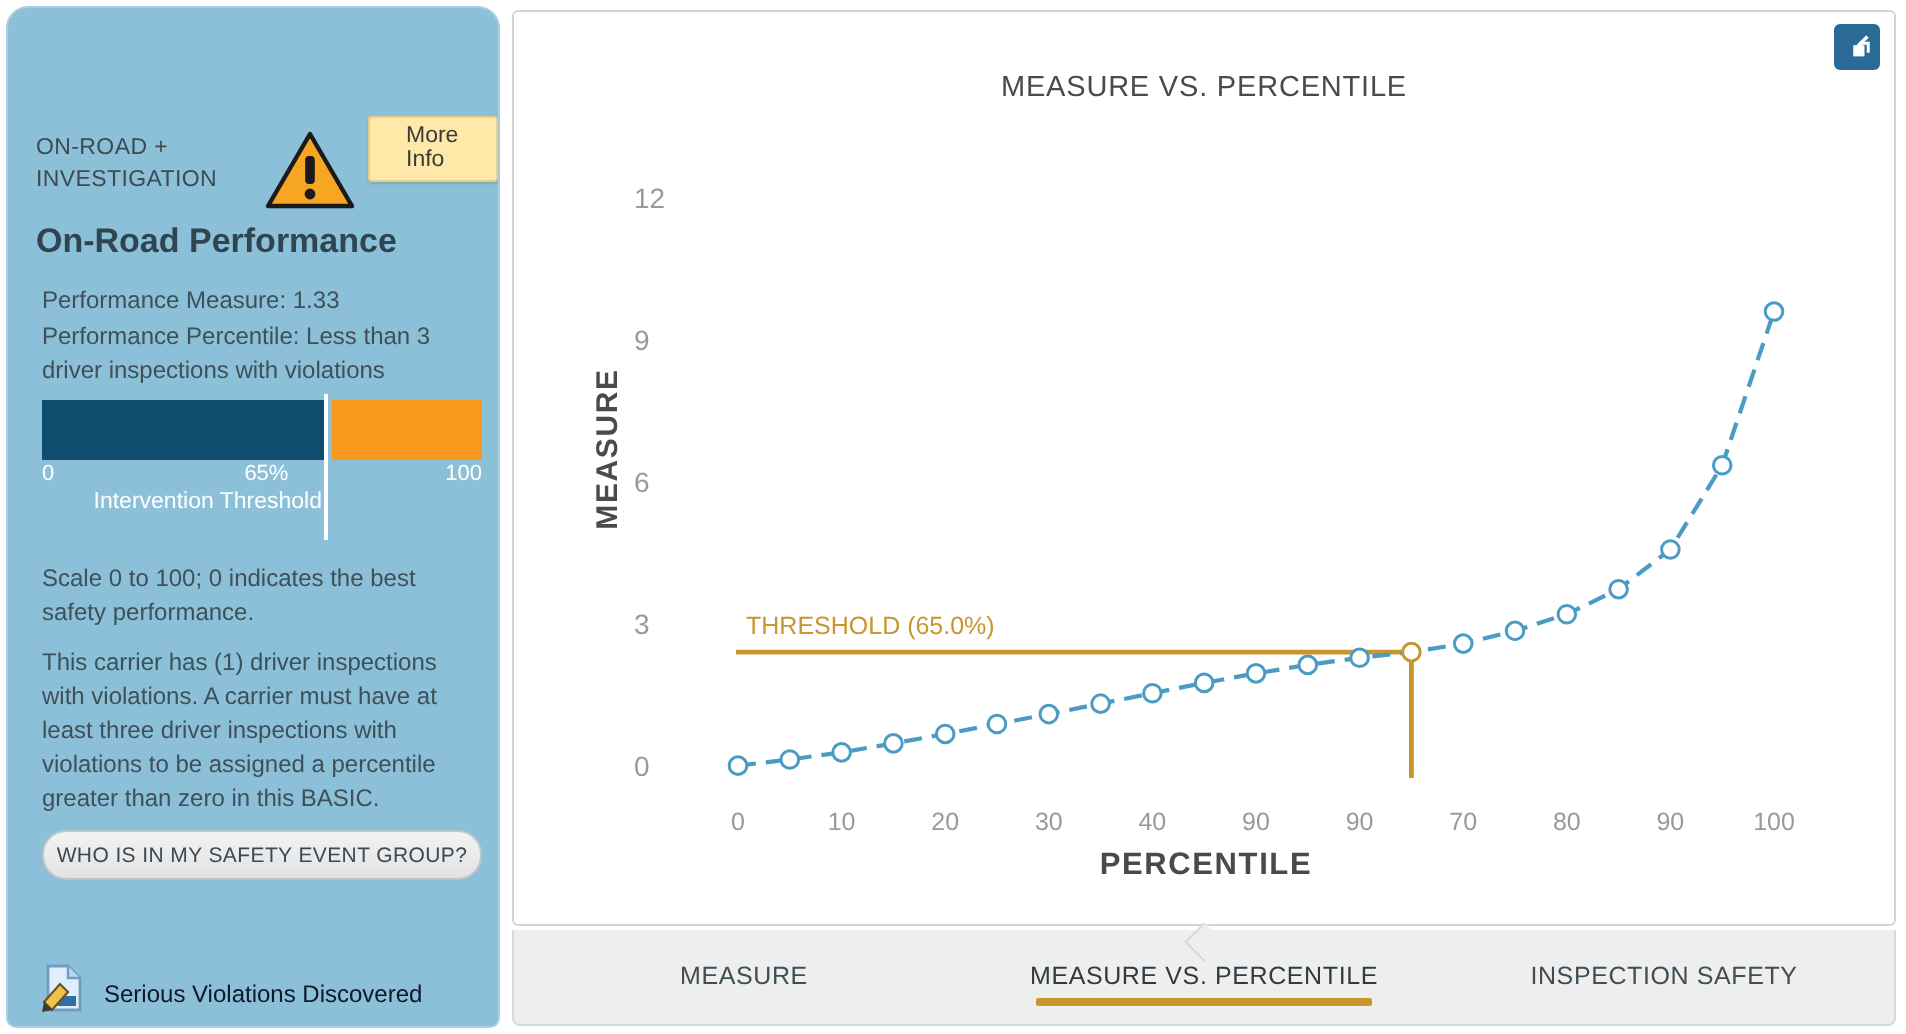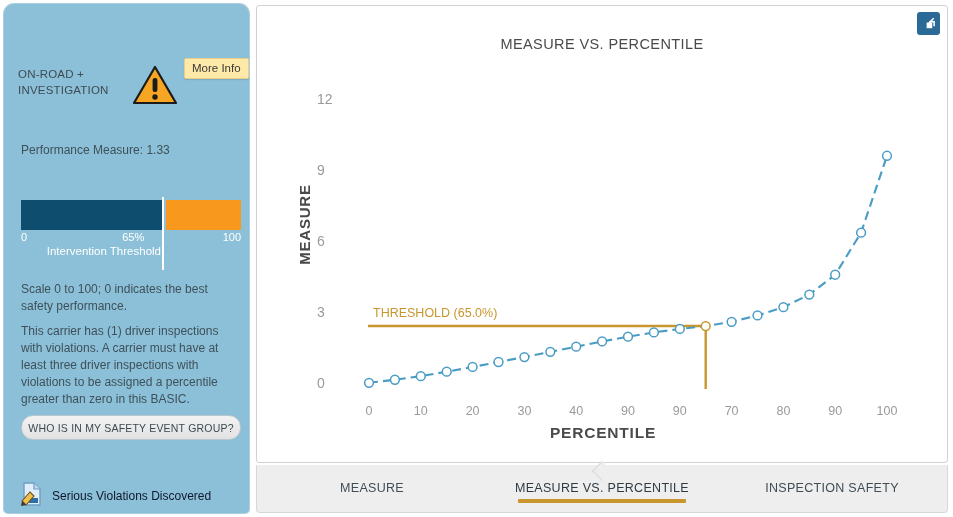--- a/index.html
+++ b/index.html
@@ -32,21 +32,21 @@
   .onroad-label {
     position:absolute; left:14px; top:62px; width:110px;
     color:#3d4b52; font-size:11.5px; line-height:16px;
     letter-spacing:0.2px;
   }
   .warn-icon { position:absolute; left:128px; top:60px; }
   .more-info {
     position:absolute; left:180px; top:54px;
     background:#ffe9a8; border:1px solid #e8d089;
     color:#3a3a3a; font-size:11.5px;
-    padding:3px 7px 4px; border-radius:2px;
+    padding:3px 18px 4px; border-radius:2px;
     box-shadow:0 1px 1px rgba(0,0,0,.12);
   }
   .perf-title {
     position:absolute; left:14px; top:107px;
     color:#2f4650; font-size:17px; font-weight:bold;
   }
   .perf-lines {
     position:absolute; left:17px; top:138px; width:215px;
     color:#3e5059; font-size:12px; line-height:17.5px;
   }
@@ -152,23 +152,25 @@
     <span class="warn-icon">
       <svg width="46" height="42" viewBox="0 0 46 42" aria-hidden="true">
         <path d="M23 3 L44 39 L2 39 Z" fill="#f6a623" stroke="#1b1b1b" stroke-width="2.2" stroke-linejoin="round"></path>
         <rect x="20.6" y="14" width="4.8" height="14" rx="2" fill="#1b1b1b"></rect>
         <circle cx="23" cy="33" r="2.7" fill="#1b1b1b"></circle>
       </svg>
     </span>
 
     <div class="more-info">More Info</div>
 
+    <div class="perf-title">On-Road Performance</div>
 
     <div class="perf-lines">
       <div>Performance Measure: 1.33</div>
+      <div>Performance Percentile: Less than 3 driver inspections with violations</div>
     </div>
 
     <div class="bar-wrap">
       <div class="bar-fill-dark"></div>
       <div class="bar-fill-orange"></div>
     </div>
     <div class="thresh-tick"></div>
     <div class="bar-scale">
       <span class="sc-0">0</span>
       <span class="sc-65">65%</span>

